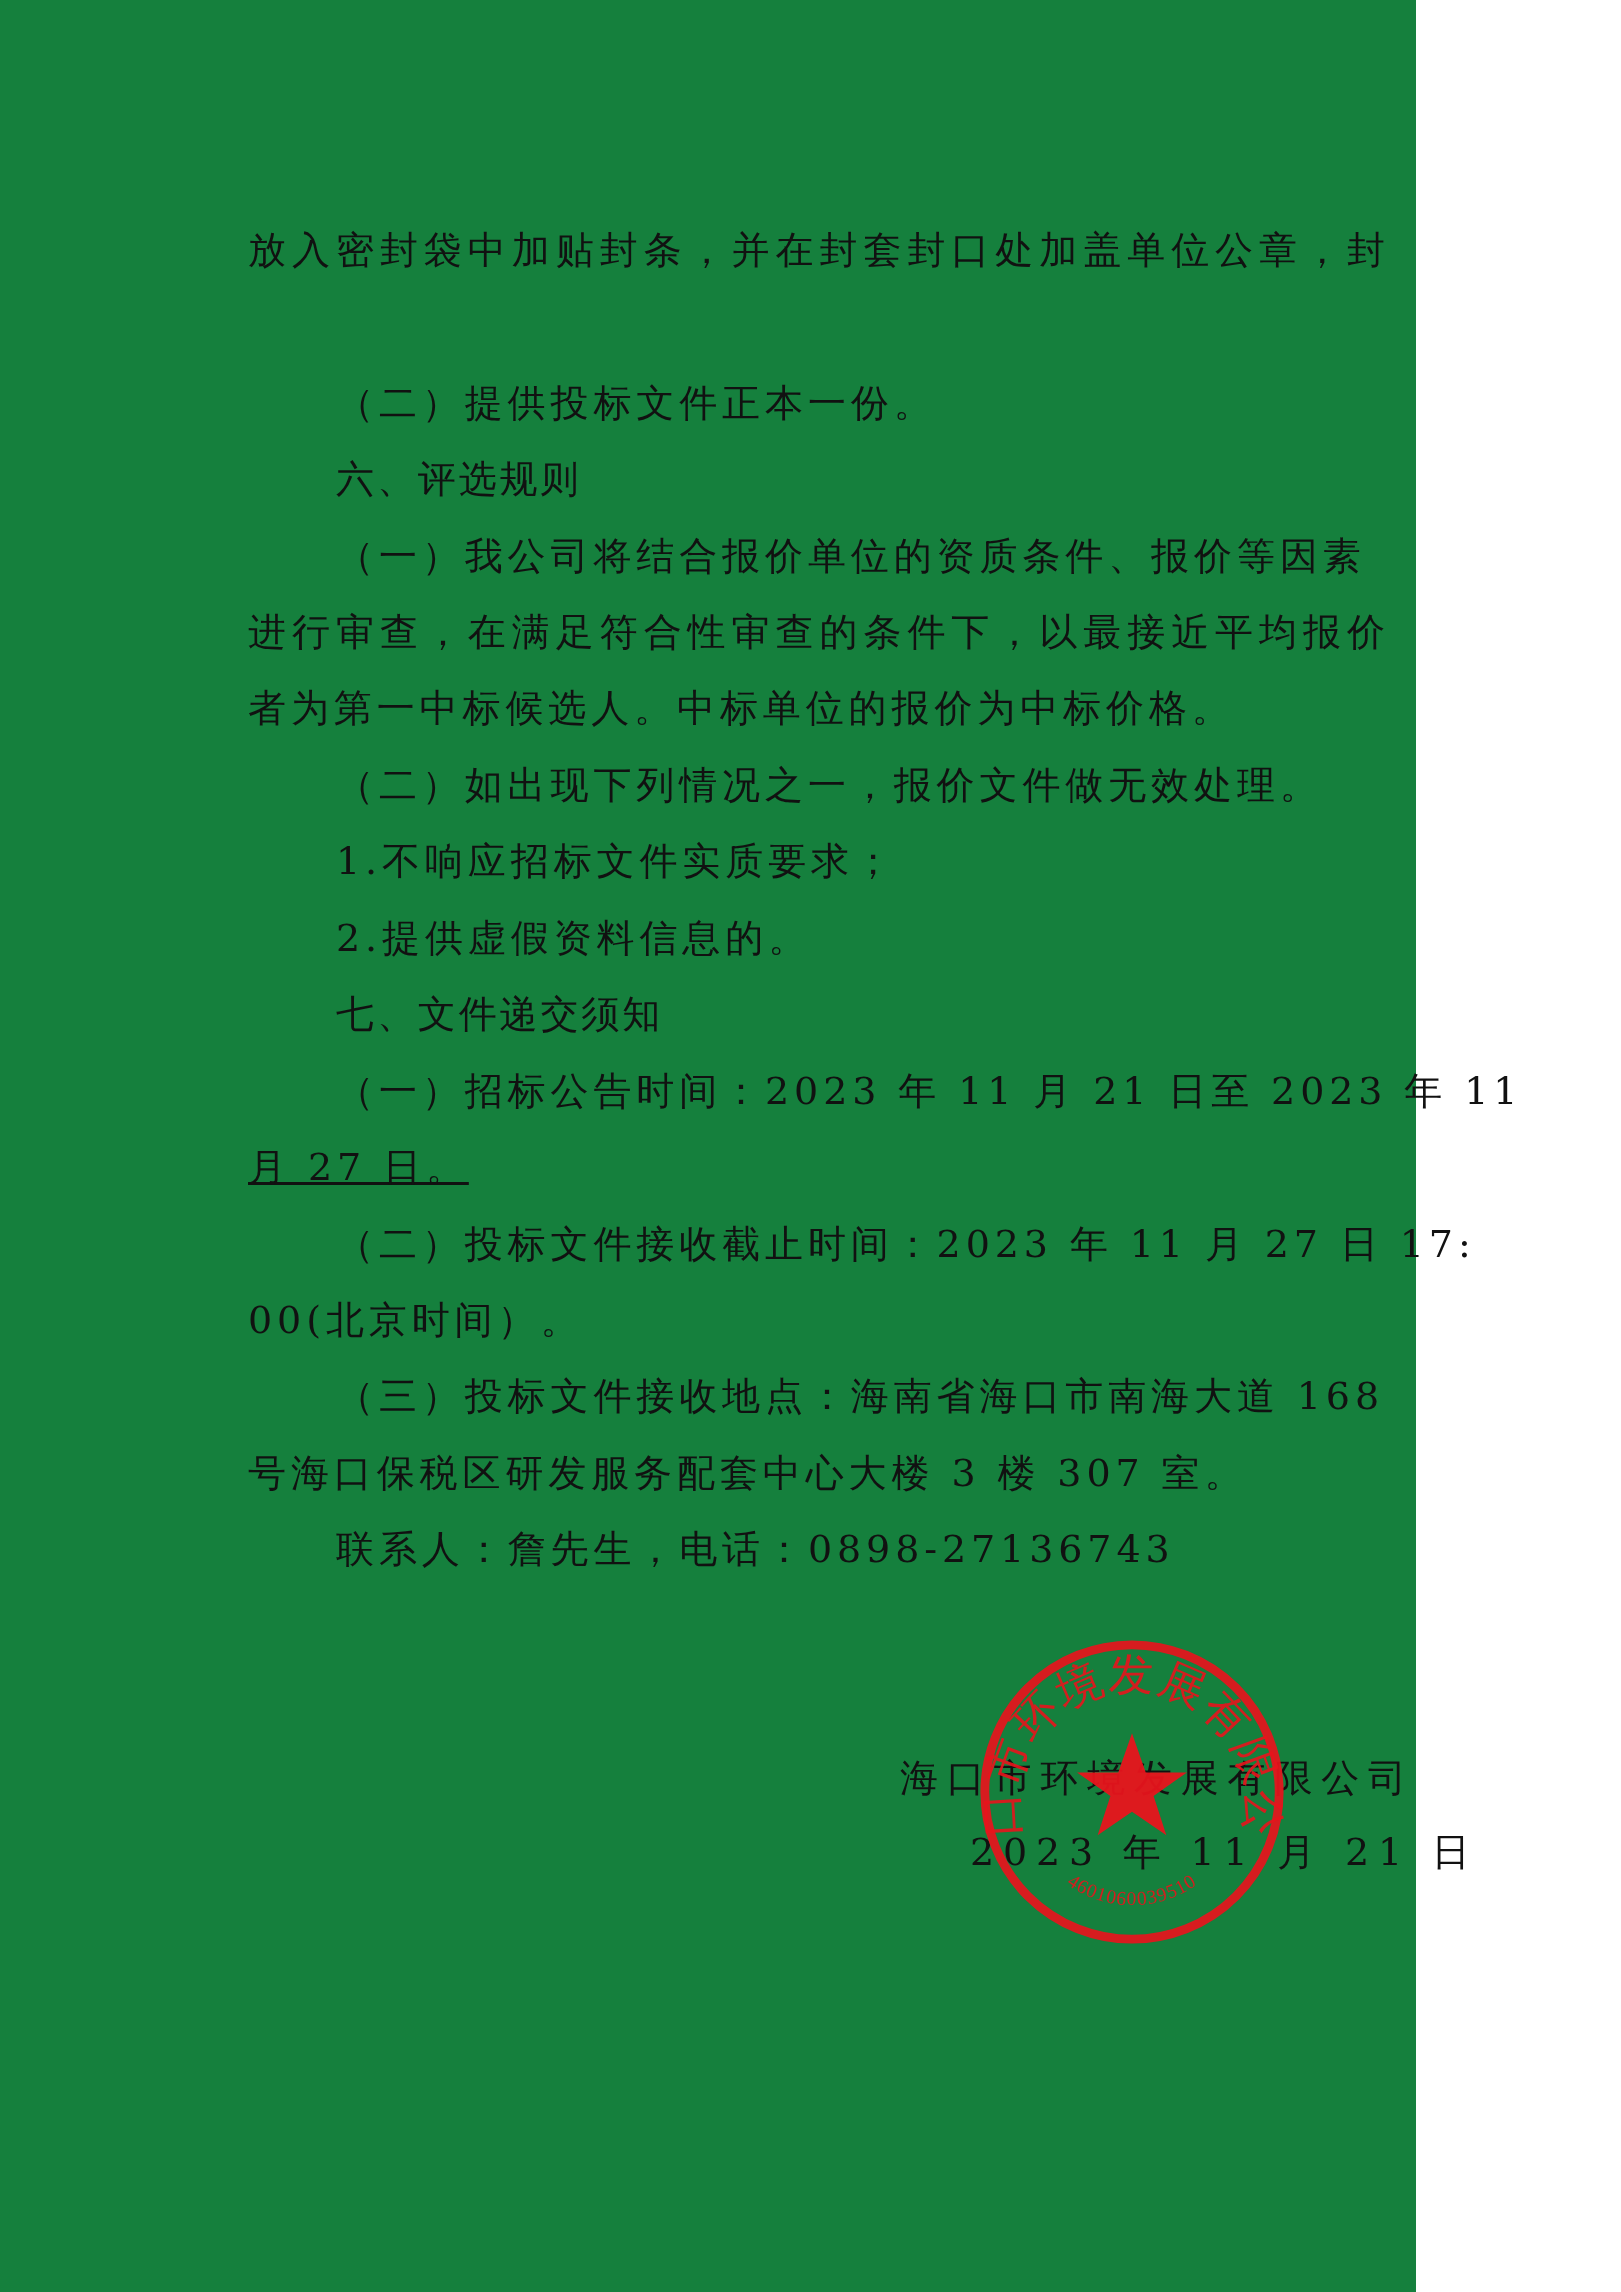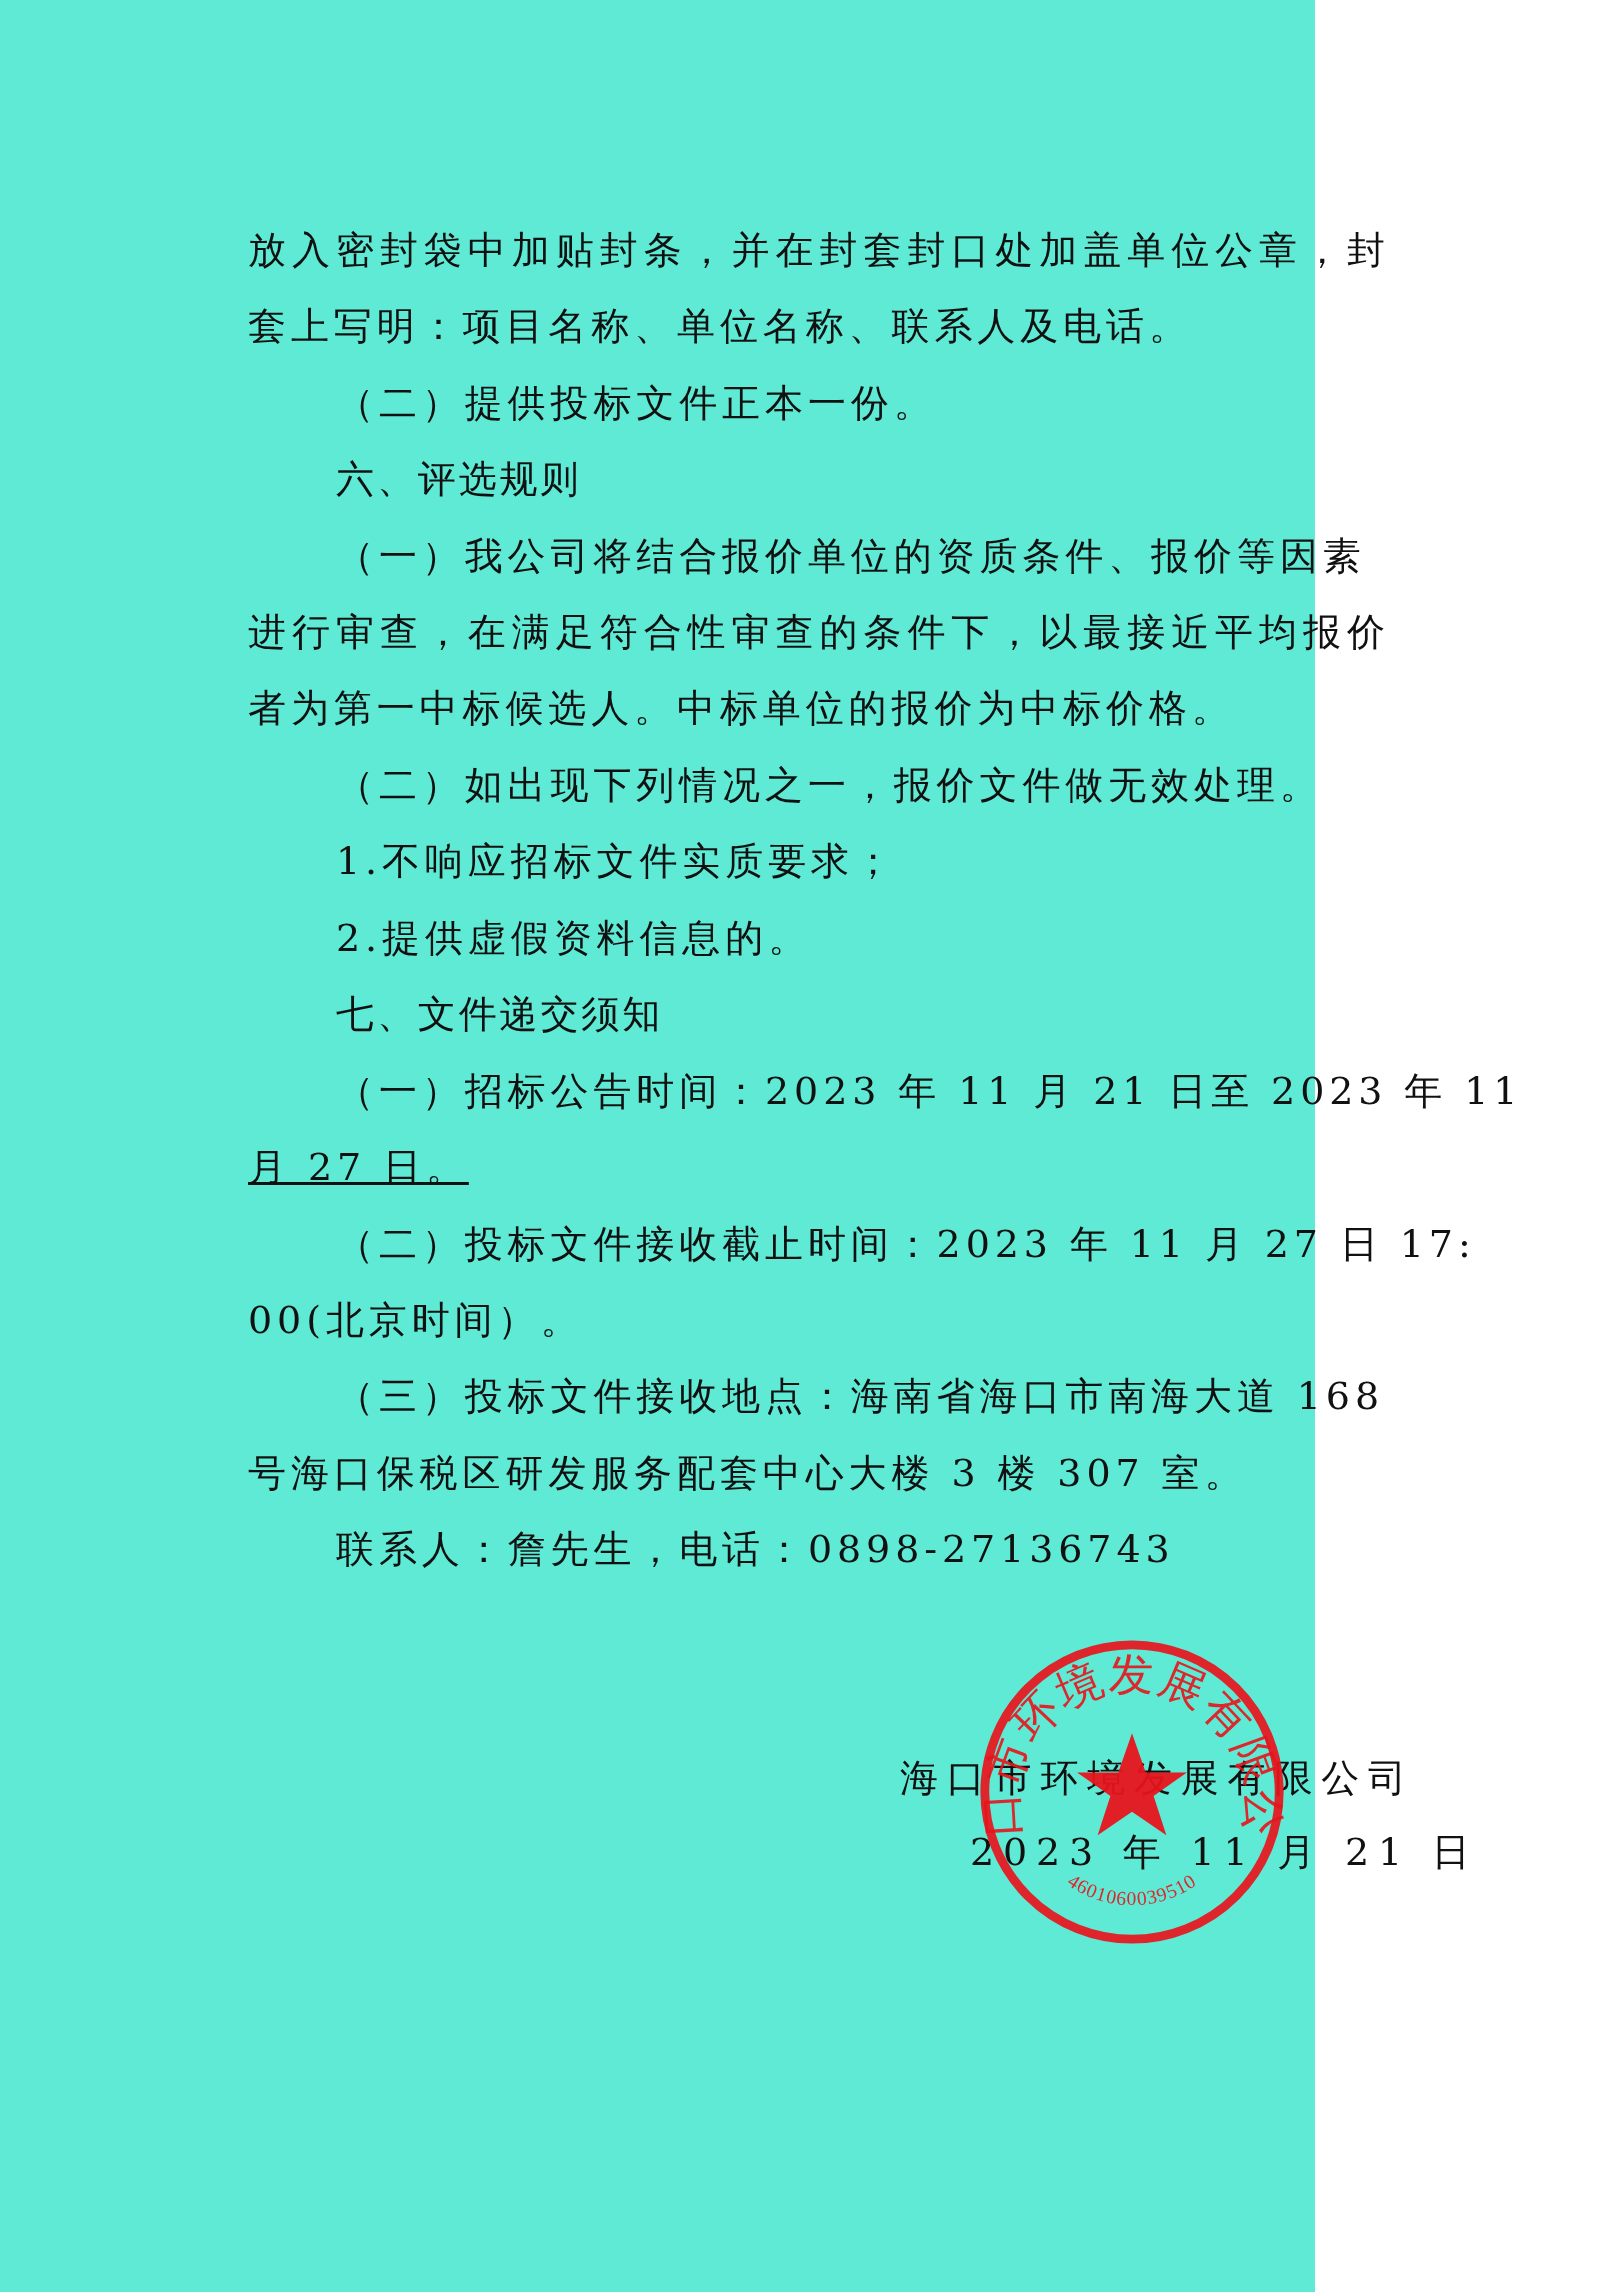--- a/index.html
+++ b/index.html
@@ -1,33 +1,32 @@
 <!DOCTYPE html>
 <html><head>
   <meta charset="utf-8">
   <style>
     html, body { margin: 0; padding: 0; background: #ffffff; }
     body { width: 1621px; height: 2293px; position: relative; overflow: hidden;
            font-family: "DejaVu Serif", "Liberation Serif", serif; color: #111111; }
-    .page { position: absolute; left: 0; top: 0; width: 1315px; height: 2293px; background: #5eead4; }
+    .page { position: absolute; left: 0; top: 0; width: 1416px; height: 2293px; background: #15803d; }
     .line { position: absolute; left: 248px; height: 76px; line-height: 76px; font-size: 38px;
             white-space: nowrap; letter-spacing: 4.9px; }
     .justify { width: 1137px; text-align: justify; text-align-last: justify; letter-spacing: 0; }
     .indent { left: 336px; }
     .heading { font-family: "DejaVu Sans", "Liberation Sans", sans-serif; font-weight: normal; letter-spacing: 2.9px; }
     .sig { position: absolute; font-size: 38px; line-height: 59px; white-space: nowrap; letter-spacing: 8.8px; }
     .seal { position: absolute; left: 975px; top: 1635px; width: 314px; height: 314px; }
   </style>
 </head>
 <body>
 
 <div class="page">
 
   <div class="line justify" style="top:212px;">放入密封袋中加贴封条，并在封套封口处加盖单位公章，封</div>
-  <div class="line" style="top:288px;">套上写明：项目名称、单位名称、联系人及电话。</div>
   <div class="line indent" style="top:365px;">（二）提供投标文件正本一份。</div>
   <div class="line indent heading" style="top:441px;">六、评选规则</div>
   <div class="line indent" style="top:518px;">（一）我公司将结合报价单位的资质条件、报价等因素</div>
   <div class="line justify" style="top:594px;">进行审查，在满足符合性审查的条件下，以最接近平均报价</div>
   <div class="line" style="top:670px;text-align:right;">者为第一中标候选人。中标单位的报价为中标价格。</div>
   <div class="line indent" style="top:747px;">（二）如出现下列情况之一，报价文件做无效处理。</div>
   <div class="line indent" style="top:823px;">1.不响应招标文件实质要求；</div>
   <div class="line indent" style="top:900px;">2.提供虚假资料信息的。</div>
   <div class="line indent heading" style="top:976px;">七、文件递交须知</div>
   <div class="line indent" style="top:1053px;">（一）招标公告时间：2023 年 11 月 21 日至 2023 年 11</div>

